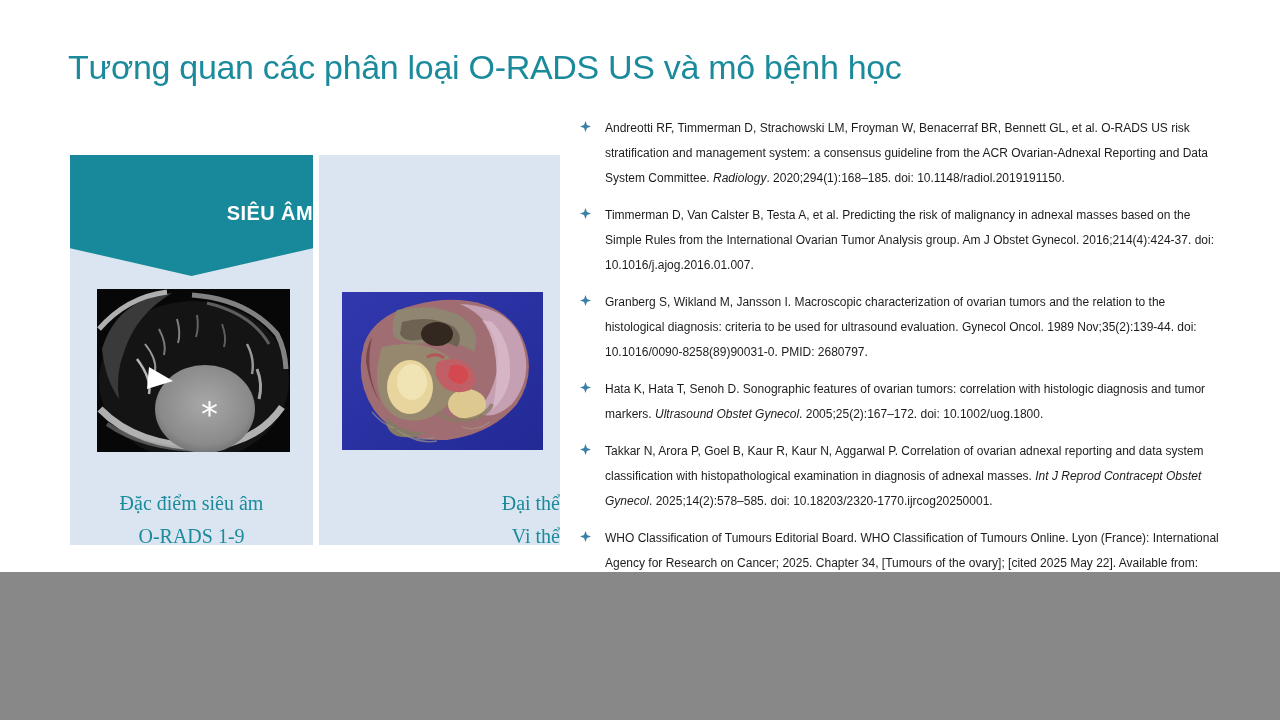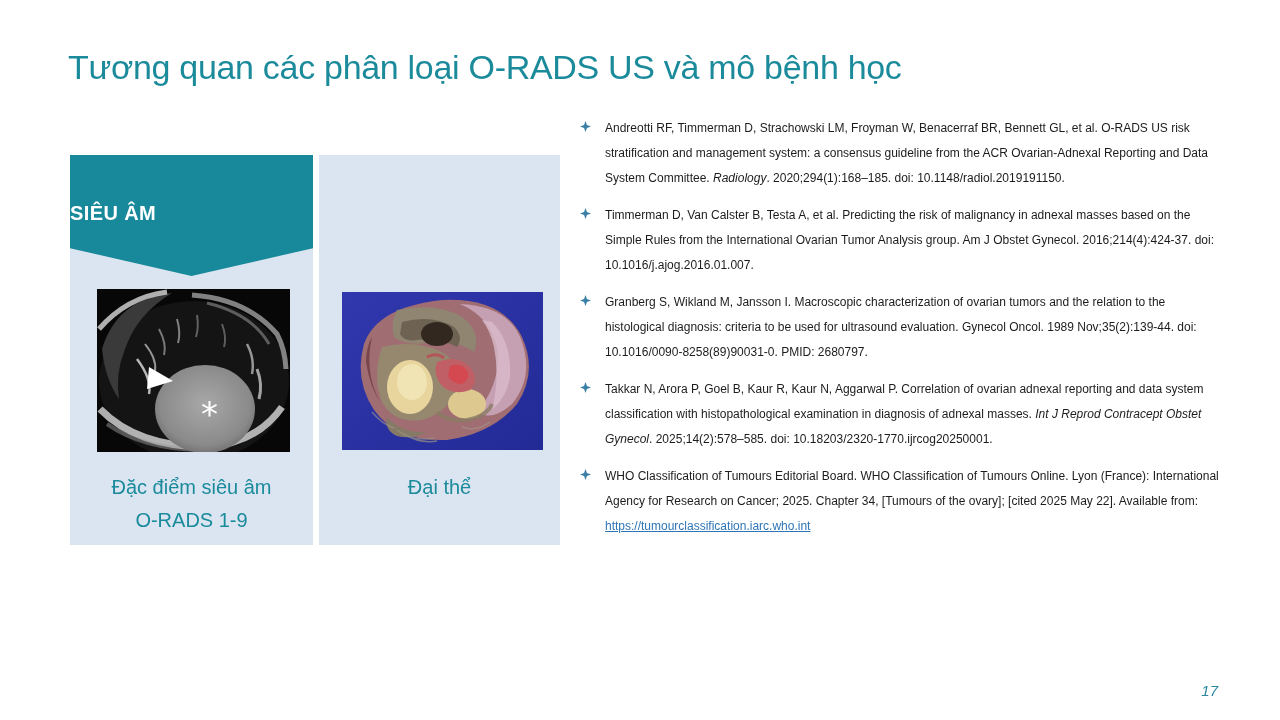--- a/index.html
+++ b/index.html
@@ -1,47 +1,47 @@
 <!DOCTYPE html>
 <html><head>
 <meta charset="utf-8">
 <style>
   * { margin:0; padding:0; box-sizing:border-box; }
   body { font-family:"Liberation Sans", sans-serif; background:#888; }
   .slide {
-    position:relative; width:1280px; height:720px;
+    position:relative; width:1280px; height:572px;
     background:#ffffff; overflow:hidden; margin:0 auto;
   }
   .slide-title {
     position:absolute; left:68px; top:48px; width:1000px;
     font-size:34px; font-weight:400; color:#1b8b9c; letter-spacing:-0.3px;
   }
   
   .panel-body {
     position:absolute; top:155px; height:390px; background:#dbe5f1;
   }
   .panel-body.col1 { left:70px;  width:243px; }
   .panel-body.col2 { left:319px; width:241px; }
   .panel-header {
     position:absolute; top:155px; height:121px; background:#18899a;
     clip-path:polygon(0 0, 100% 0, 100% 77%, 50% 100%, 0 77%);
-    text-align:left; color:#ffffff; font-weight:bold;
+    text-align:right; color:#ffffff; font-weight:bold;
     font-size:20px; letter-spacing:0.4px; padding-top:47px;
   }
   .panel-header.col1 { left:70px;  width:243px; }
   .panel-header.col2 { left:319px; width:241px; }
   .panel-img { position:absolute; display:block; }
   .img-us   { left:97px;  top:289px; width:193px; height:163px; }
   .img-path { left:342px; top:292px; width:201px; height:158px; }
   .panel-caption {
-    position:absolute; top:471px; text-align:center;
-    color:#1b8b9c; font-size:20px; line-height:33px;
+    position:absolute; top:487px; text-align:center;
+    color:#1b8b9c; font-size:20px; line-height:33px;font-family:Liberation Serif, serif;
   }
   .panel-caption.col1 { left:70px;  width:243px; }
-  .panel-caption.col2 { left:319px; width:241px; }
+  .panel-caption.col2 { left:319px; width:241px;text-align:right; }
   
   .ref-list {
     position:absolute; left:579px; top:116px; width:648px;
     list-style:none; color:#1c1c1c; font-size:12px; line-height:25px;
   }
   .ref-item { position:relative; padding-left:26px; margin-bottom:12px; }
   .ref-bullet {
     position:absolute; left:1px; top:5px; width:11px; height:11px;
     background:#3a7fa6;
     clip-path:polygon(50% 0, 63% 37%, 100% 50%, 63% 63%, 50% 100%, 37% 63%, 0 50%, 37% 37%);
@@ -122,25 +122,27 @@
     <path d="M55,138 Q70,150 92,146 M62,142 Q78,152 95,149" stroke="#9a9183" stroke-width="1.5" fill="none" opacity="0.7"></path>
     <path d="M30,120 Q40,132 52,136 M120,135 Q135,140 148,130" stroke="#a59a88" stroke-width="1.5" fill="none" opacity="0.6"></path>
   </svg>
 
   <div class="panel-caption col1">
     <div>Đặc điểm siêu âm</div>
     <div>O-RADS 1-9</div>
   </div>
   <div class="panel-caption col2">
     <div>Đại thể</div>
+    <div>Vi thể</div>
   </div>
 
   <ul class="ref-list">
       <li class="ref-item"><span class="ref-bullet"></span><span><span>Andreotti RF, Timmerman D, Strachowski LM, Froyman W, Benacerraf BR, Bennett GL, et al. O-RADS US risk stratification and management system: a consensus guideline from the ACR Ovarian-Adnexal Reporting and Data System Committee. </span><i>Radiology</i><span>. 2020;294(1):168–185. doi: 10.1148/radiol.2019191150.</span></span></li>
       <li class="ref-item"><span class="ref-bullet"></span><span><span>Timmerman D, Van Calster B, Testa A, et al. Predicting the risk of malignancy in adnexal masses based on the Simple Rules from the International Ovarian Tumor Analysis group. Am J Obstet Gynecol. 2016;214(4):424-37. doi: 10.1016/j.ajog.2016.01.007.</span></span></li>
       <li class="ref-item"><span class="ref-bullet"></span><span><span>Granberg S, Wikland M, Jansson I. Macroscopic characterization of ovarian tumors and the relation to the histological diagnosis: criteria to be used for ultrasound evaluation. Gynecol Oncol. 1989 Nov;35(2):139-44. doi: 10.1016/0090-8258(89)90031-0. PMID: 2680797.</span></span></li>
+      <li class="ref-item"><span class="ref-bullet"></span><span><span>Hata K, Hata T, Senoh D. Sonographic features of ovarian tumors: correlation with histologic diagnosis and tumor markers. </span><i>Ultrasound Obstet Gynecol</i><span>. 2005;25(2):167–172. doi: 10.1002/uog.1800.</span></span></li>
       <li class="ref-item"><span class="ref-bullet"></span><span><span>Takkar N, Arora P, Goel B, Kaur R, Kaur N, Aggarwal P. Correlation of ovarian adnexal reporting and data system classification with histopathological examination in diagnosis of adnexal masses. </span><i>Int J Reprod Contracept Obstet Gynecol</i><span>. 2025;14(2):578–585. doi: 10.18203/2320-1770.ijrcog20250001.</span></span></li>
       <li class="ref-item"><span class="ref-bullet"></span><span><span>WHO Classification of Tumours Editorial Board. WHO Classification of Tumours Online. Lyon (France): International Agency for Research on Cancer; 2025. Chapter 34, [Tumours of the ovary]; [cited 2025 May 22]. Available from: </span><a href="#" class="ref-link">https://tumourclassification.iarc.who.int</a></span></li>
     </ul>
 
   <div class="page-number">17</div>
 
 </div>
 
 </body></html>

